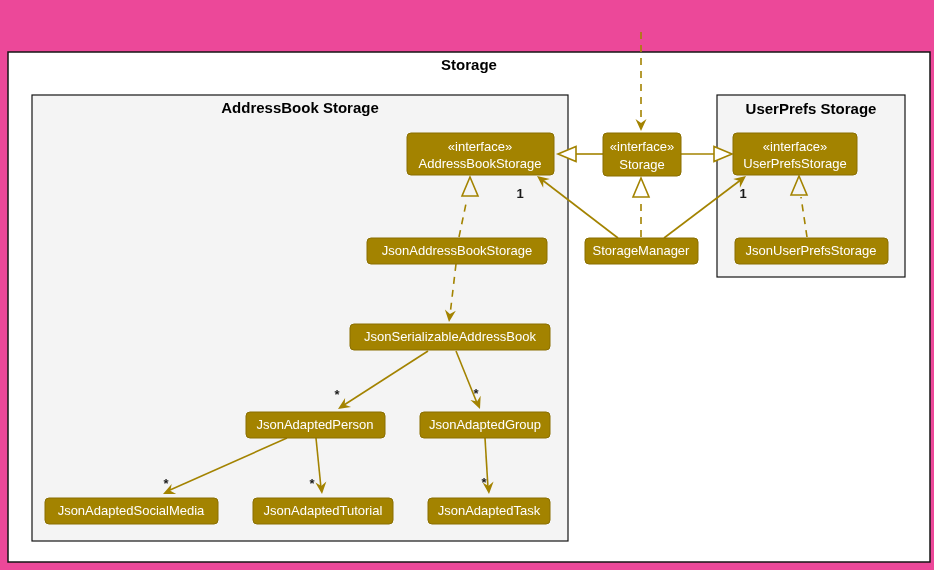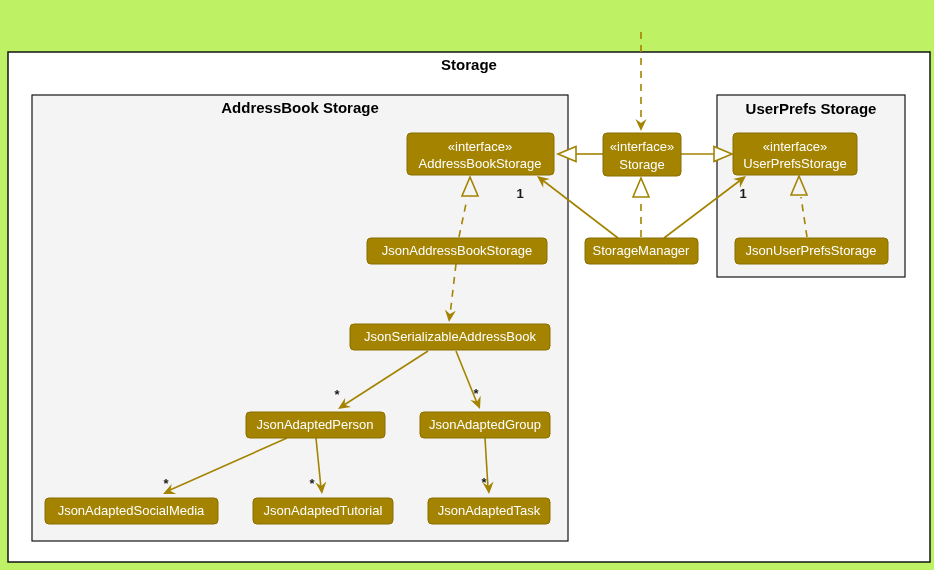--- a/index.html
+++ b/index.html
@@ -1,16 +1,16 @@
 <!DOCTYPE html>
 <html><head>
 <meta charset="utf-8">
 <style>
   html,body{margin:0;padding:0;background:#FFFFFF;}
-  .stage{position:relative;width:934px;height:570px;background:#bef264;overflow:hidden;
+  .stage{position:relative;width:934px;height:570px;background:#ec4899;overflow:hidden;
          font-family:"Liberation Sans","DejaVu Sans",sans-serif;}
   svg{position:absolute;inset:0;}
   .outer-frame{fill:#FFFFFF;stroke:#141414;stroke-width:1.5;}
   .inner-frame{fill:#F4F4F4;stroke:#141414;stroke-width:1.2;}
   .frame-title{fill:#000000;font-size:15px;font-weight:bold;text-anchor:middle;
                font-family:"Liberation Sans","DejaVu Sans",sans-serif;}
   .class-box{fill:#A38300;stroke:#8A6F00;stroke-width:1;}
   .class-label{fill:#FFFFFF;font-size:13px;text-anchor:middle;
                font-family:"Liberation Sans","DejaVu Sans",sans-serif;}
   .rel{stroke:#A38300;stroke-width:1.6;fill:none;}

